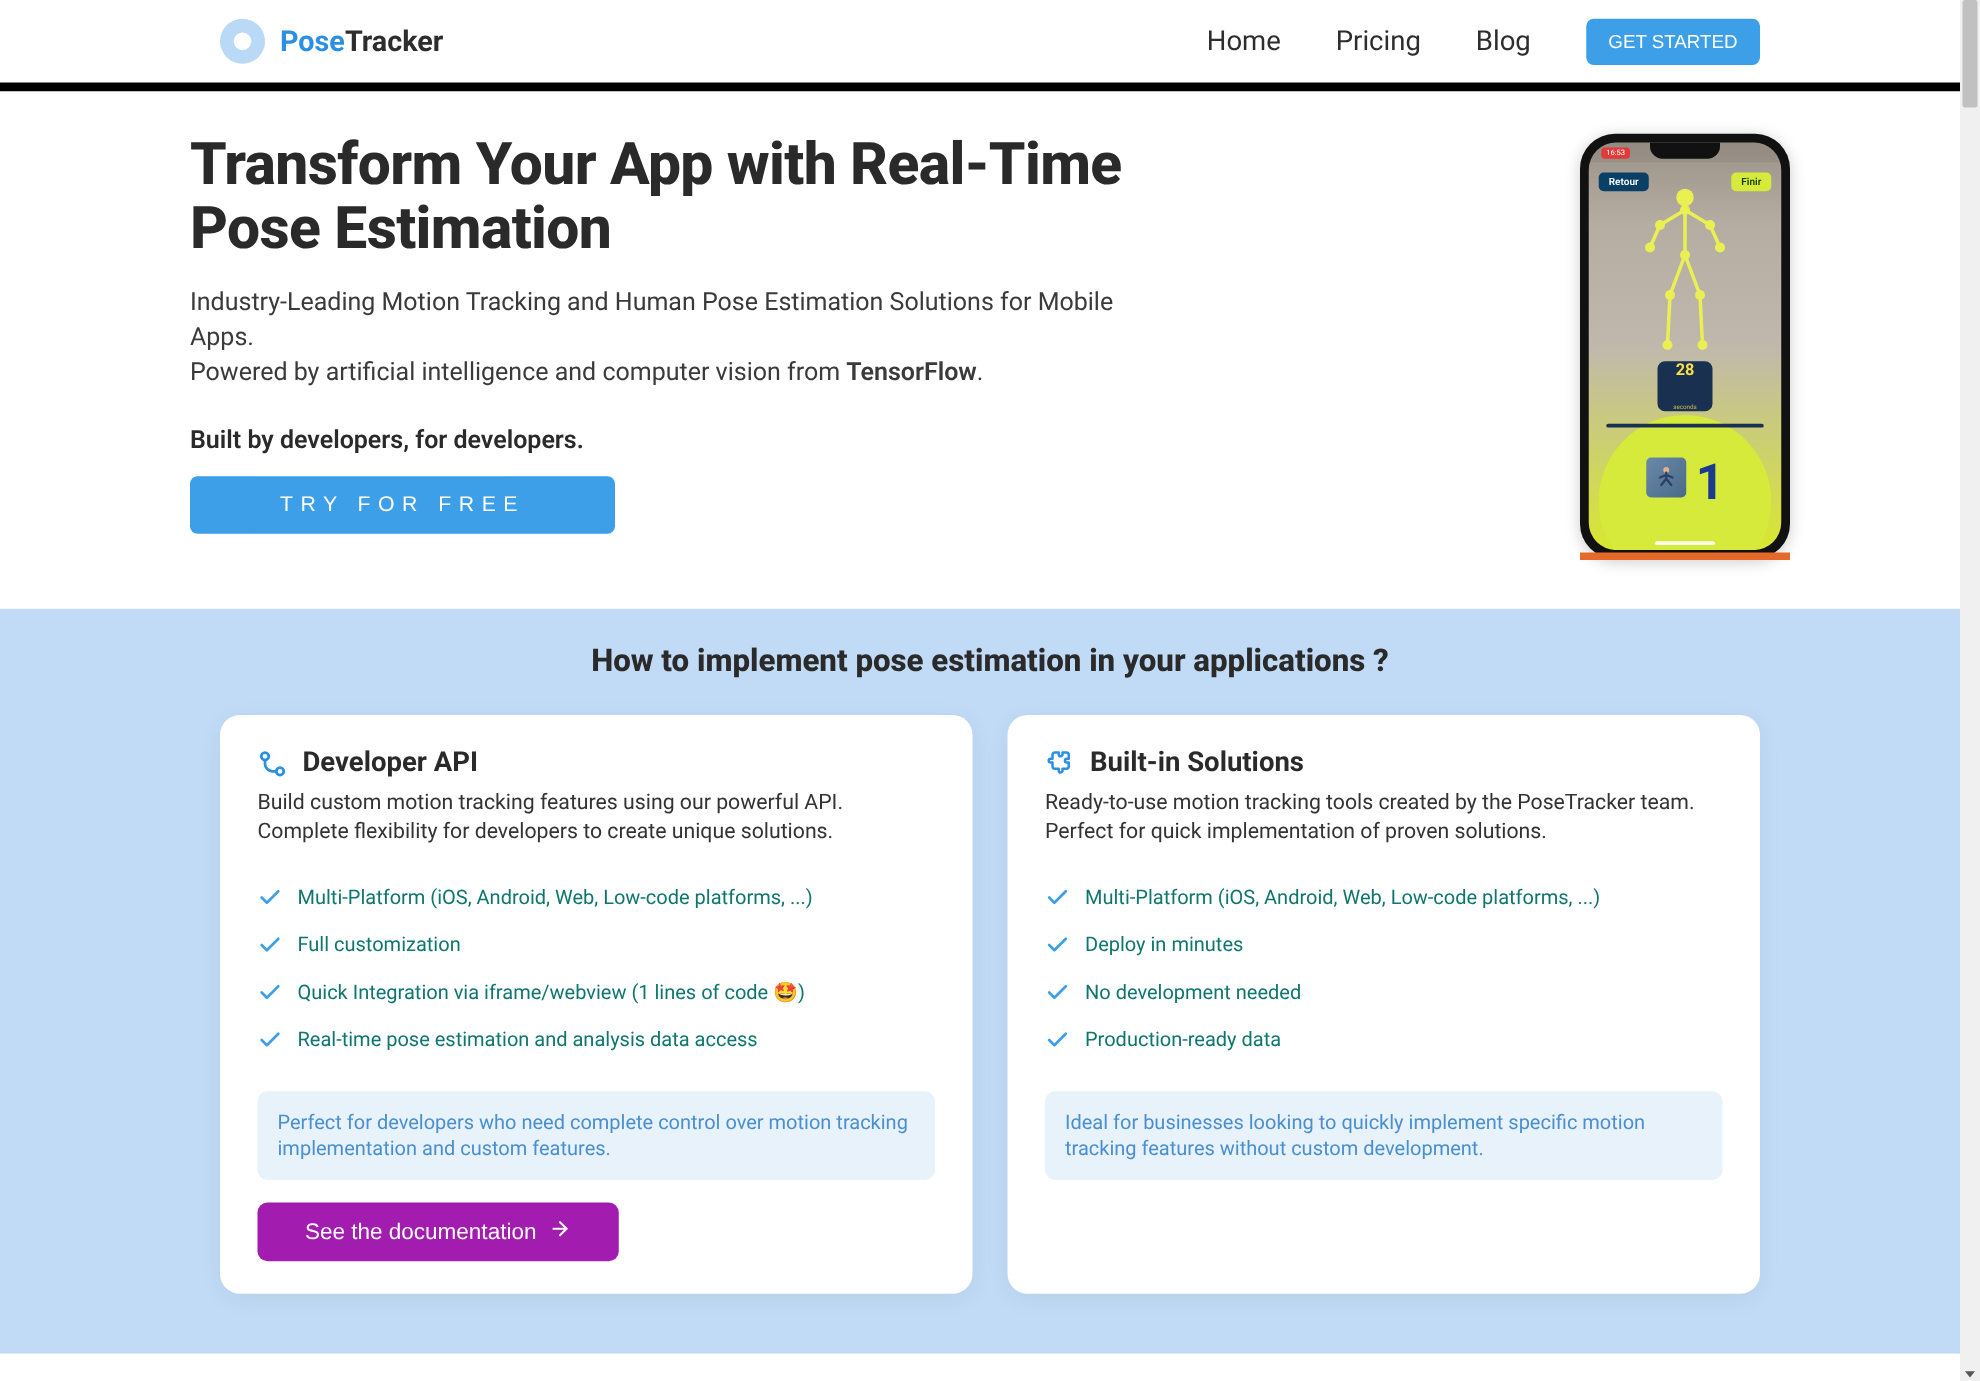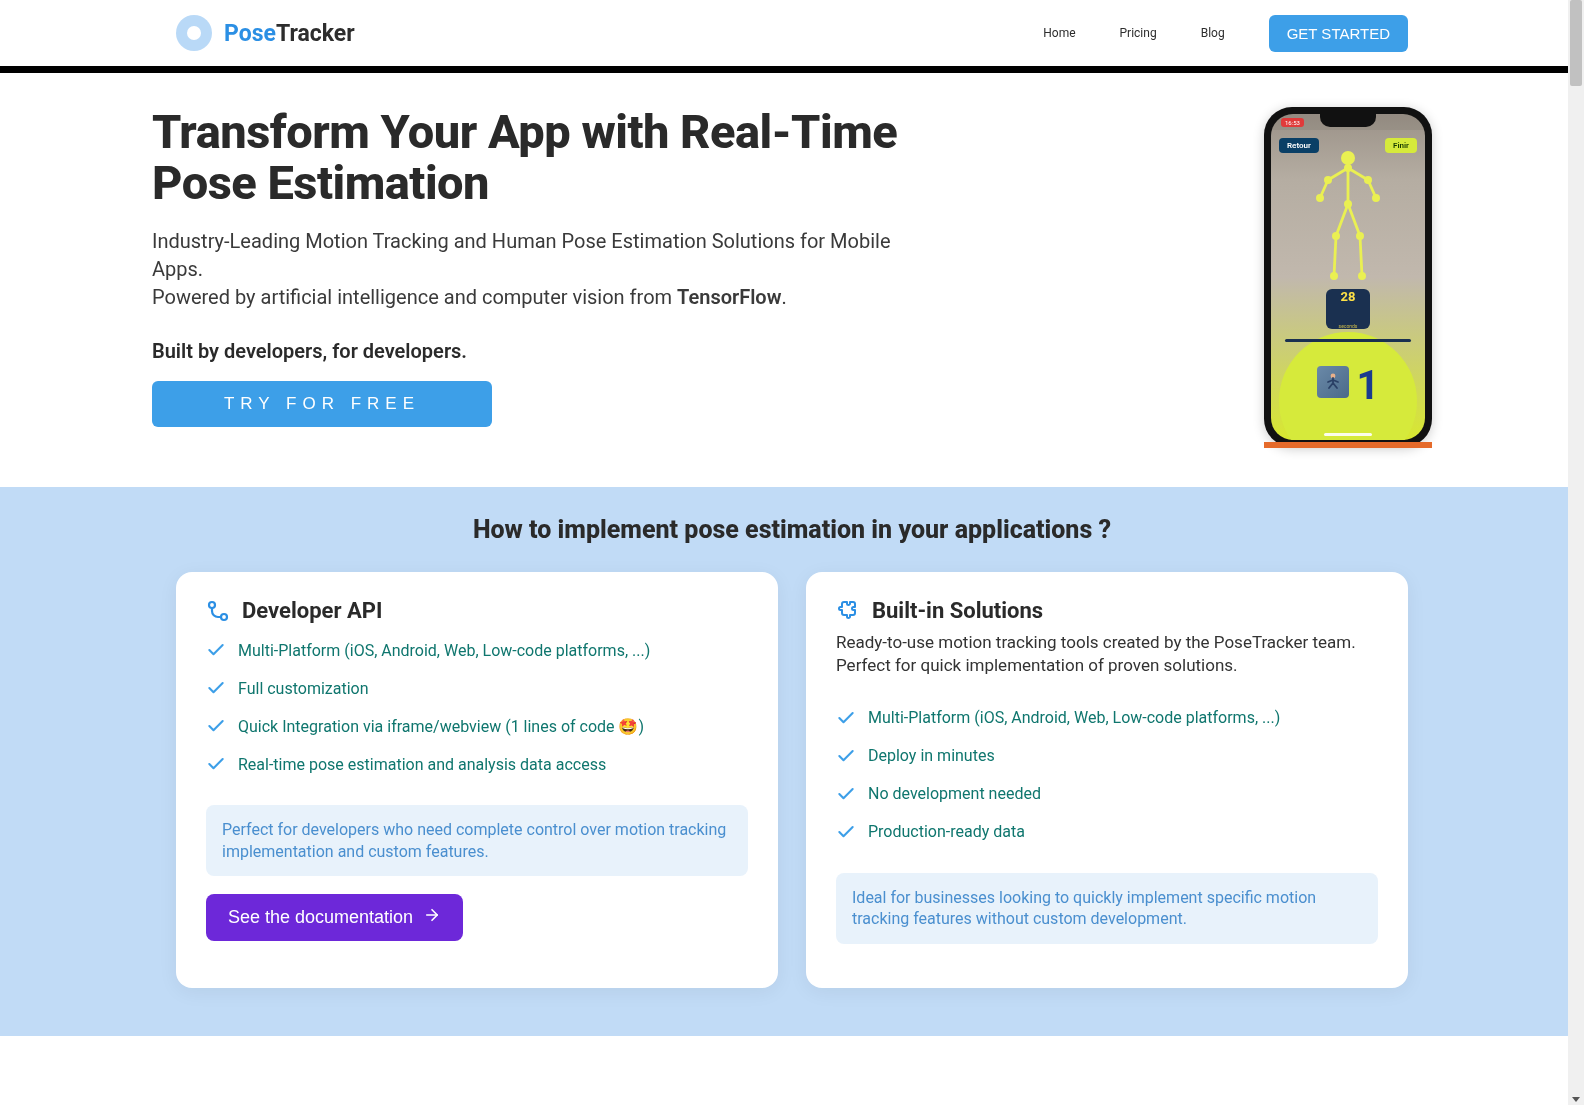--- a/index.html
+++ b/index.html
@@ -46,21 +46,21 @@
   .logo-text .pose { color: #2b8fe4; }
   .logo-text .tracker { color: #2d2d2d; }
   nav {
     display: flex;
     align-items: center;
     gap: 44px;
   }
   nav a {
     text-decoration: none;
     color: #2d2d2d;
-    font-size: 12px;
+    font-size: 22px;
   }
   .btn-cta {
     background: #3d9fe8;
     color: #fff;
     border: none;
     border-radius: 6px;
     padding: 10px 18px;
     font-size: 15px;
     cursor: pointer;
   }
@@ -300,25 +300,25 @@
   .card-callout {
     background: #e8f2fb;
     border-radius: 8px;
     padding: 14px 16px;
     font-size: 16px;
     color: #4a8fcf;
     line-height: 1.35;
     margin-bottom: 18px;
   }
   .card-btn {
-    background: #6d28d9;
+    background: #a21caf;
     color: #fff;
     border: none;
     border-radius: 8px;
-    padding: 12px 22px;
+    padding: 12px 38px;
     font-size: 18px;
     font-weight: 500;
     cursor: pointer;
     align-self: flex-start;
     display: flex;
     align-items: center;
     gap: 10px;
   }
   
   .fake-scrollbar-v {
@@ -445,20 +445,21 @@
         <div class="card-head">
           <span class="card-icon">
             <svg width="24" height="24" viewBox="0 0 24 24" fill="none" stroke="currentColor" stroke-width="2.2" stroke-linecap="round" stroke-linejoin="round">
               <circle cx="6" cy="6" r="3"></circle>
                 <circle cx="18" cy="18" r="3"></circle>
               <path d="M6 9v3a6 6 0 0 0 6 6h3"></path>
             </svg>
           </span>
           <h3 class="card-title">Developer API</h3>
         </div>
+        <p class="card-desc">Build custom motion tracking features using our powerful API. Complete flexibility for developers to create unique solutions.</p>
         <ul class="card-list">
           <li>
               <span class="check">
                 <svg width="20" height="20" viewBox="0 0 24 24" fill="none" stroke="currentColor" stroke-width="2.5" stroke-linecap="round" stroke-linejoin="round">
                   <polyline points="20 6 9 17 4 12"></polyline>
                 </svg>
               </span>
               <span>Multi-Platform (iOS, Android, Web, Low-code platforms, ...)</span>
             </li>
           <li>

